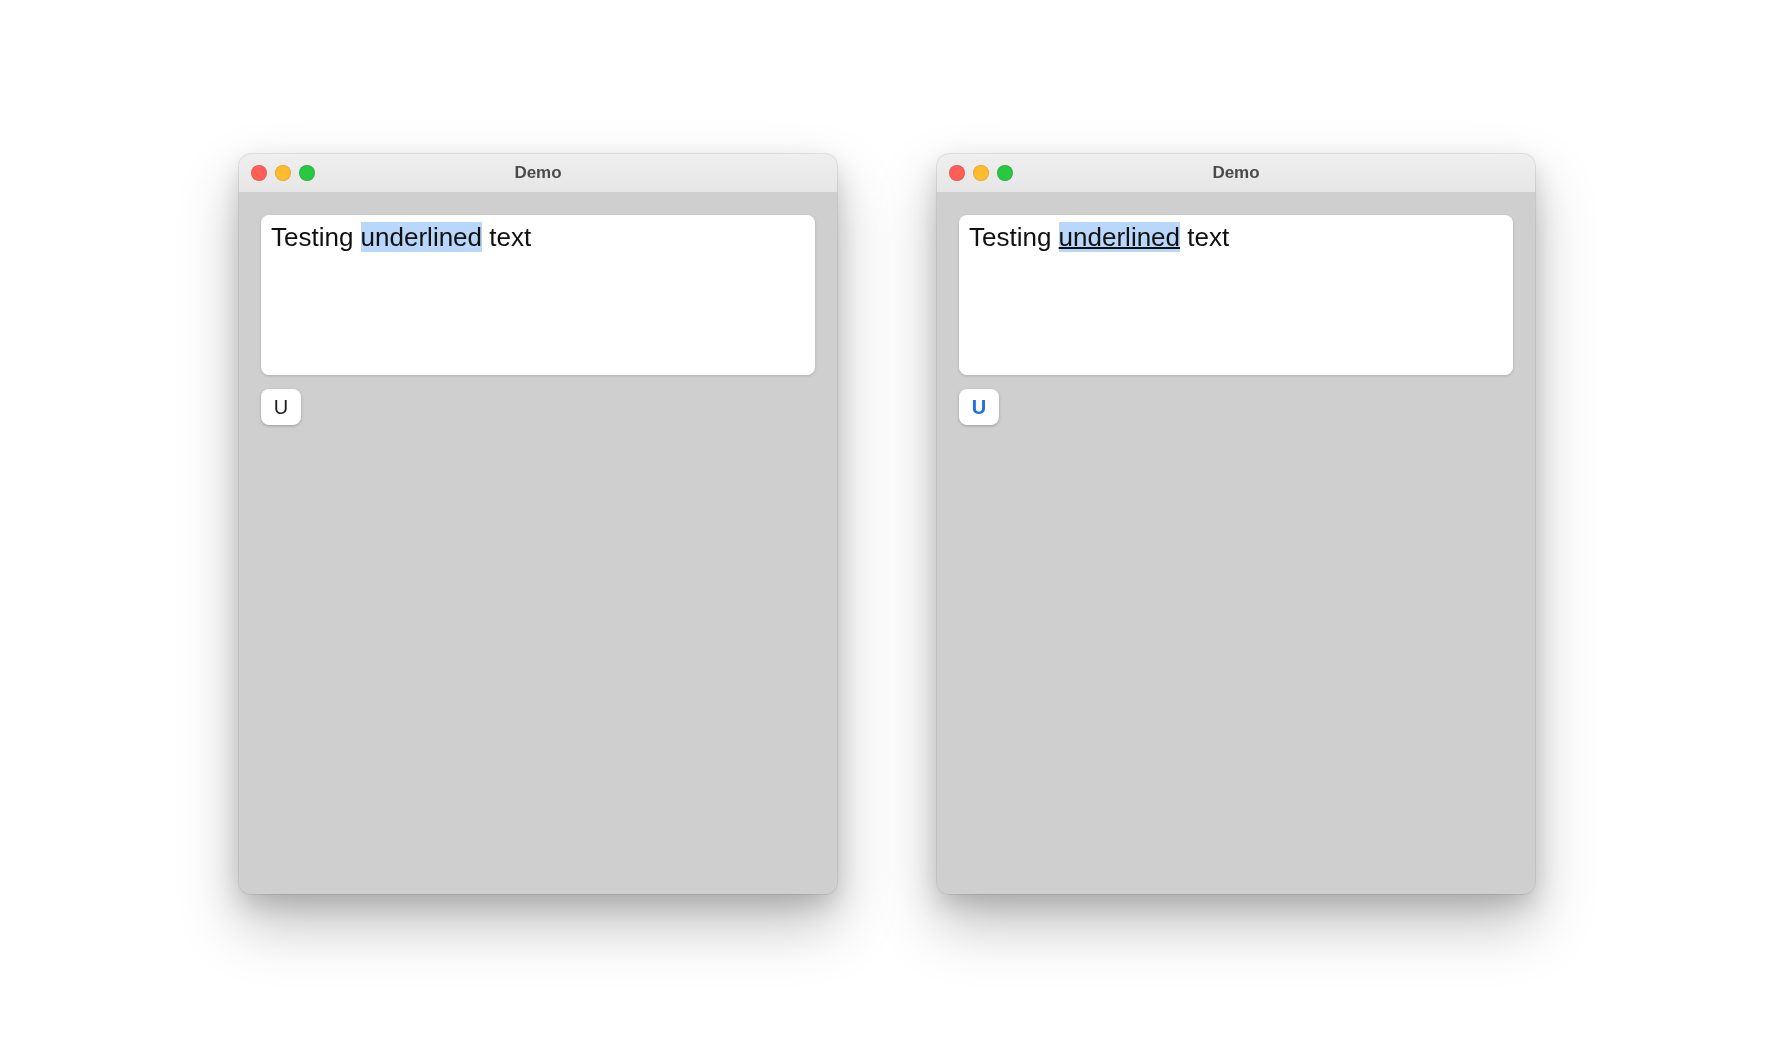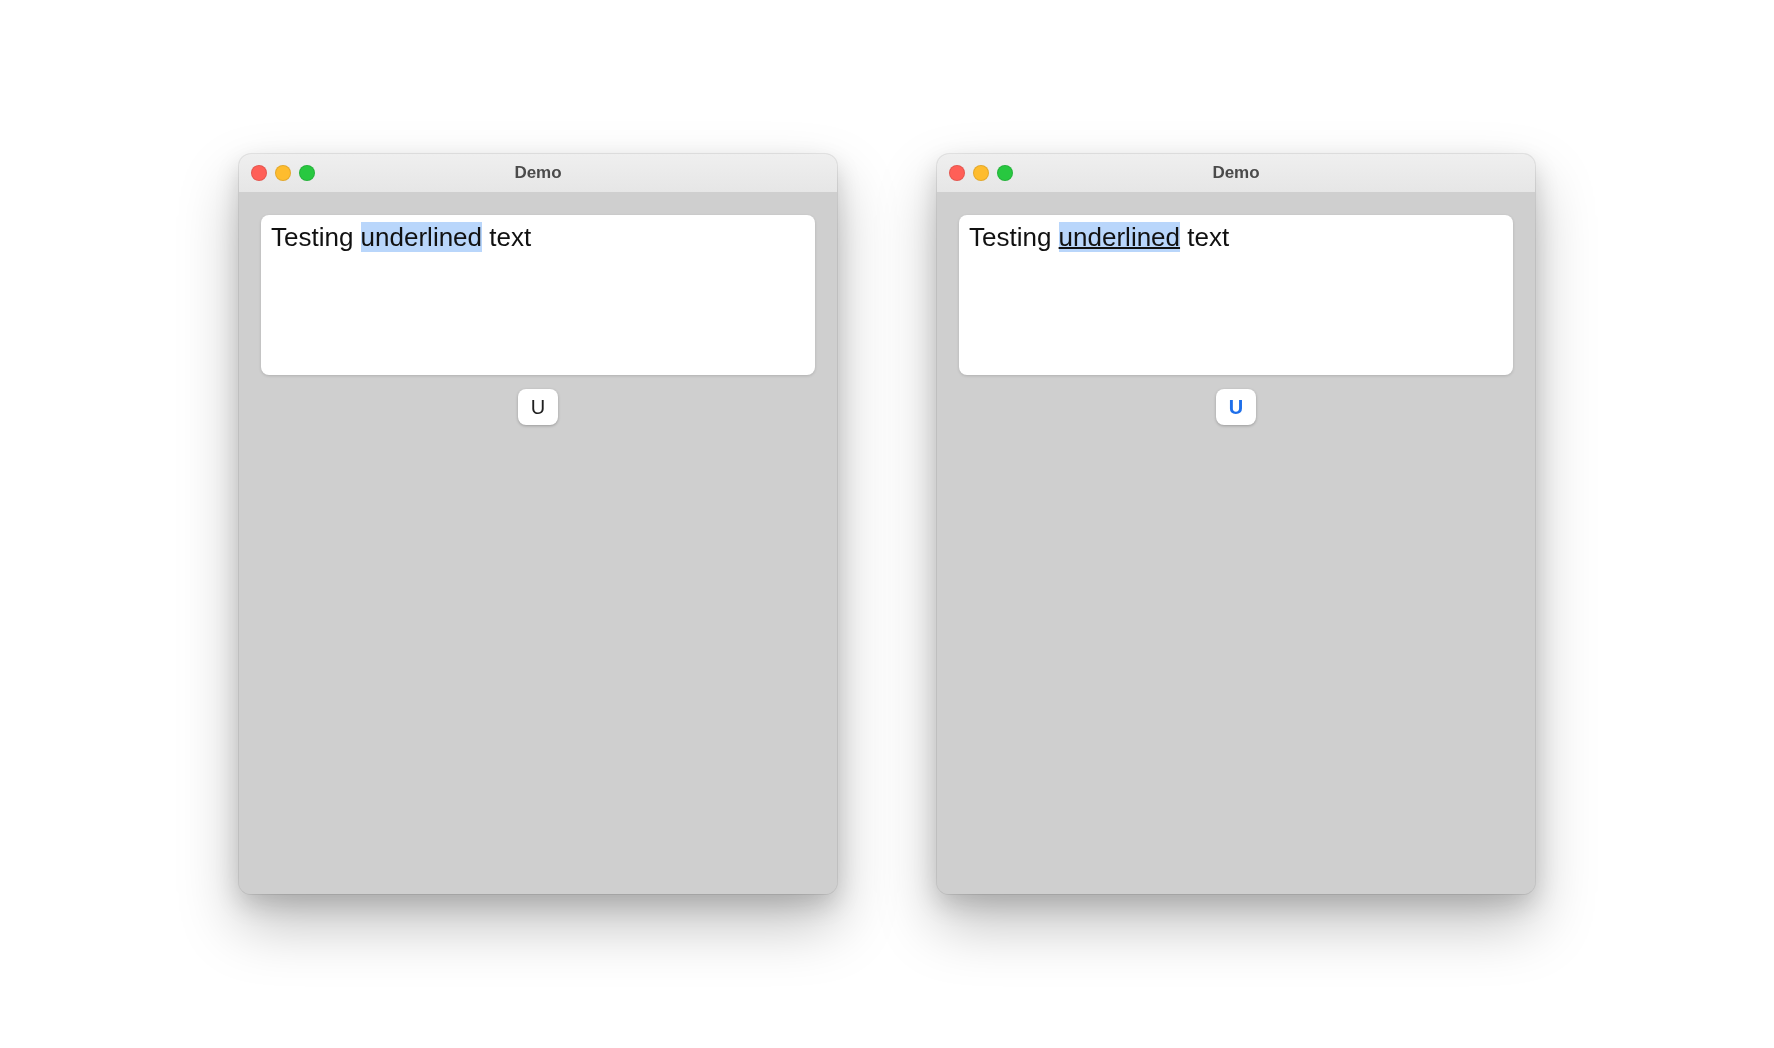--- a/index.html
+++ b/index.html
@@ -47,21 +47,20 @@
     font-size:17px;
     font-weight:700;
     color:#4b4b4b;
   }
   .body-area{
     flex:1;
     background:#cfcfcf;
     padding:22px;
     display:flex;
     flex-direction:column;
-    align-items:center;
   }
   .text-input{
     width:554px;
     height:160px;
     background:#ffffff;
     border-radius:8px;
     padding:6px 10px;
     box-sizing:border-box;
     font-size:26px;
     line-height:1.25;

